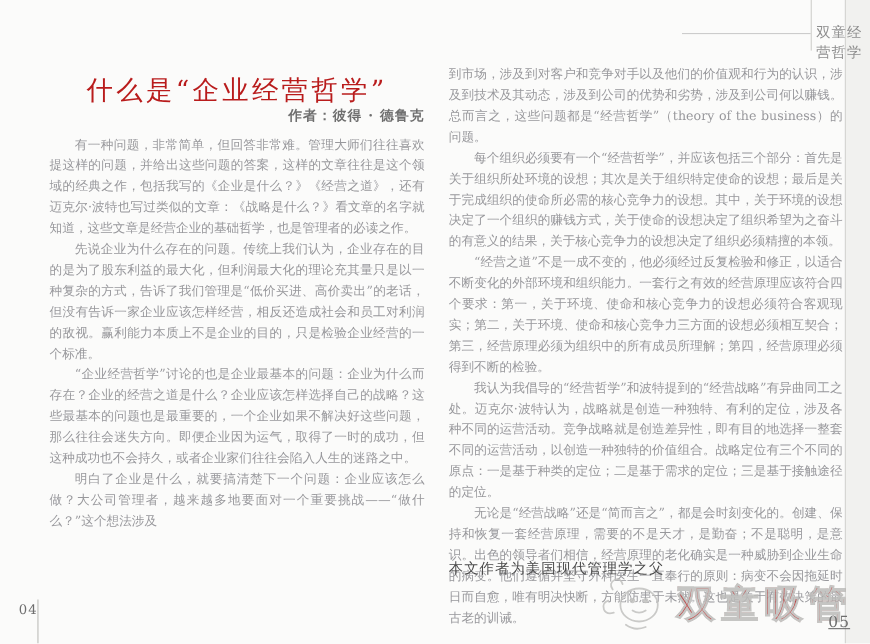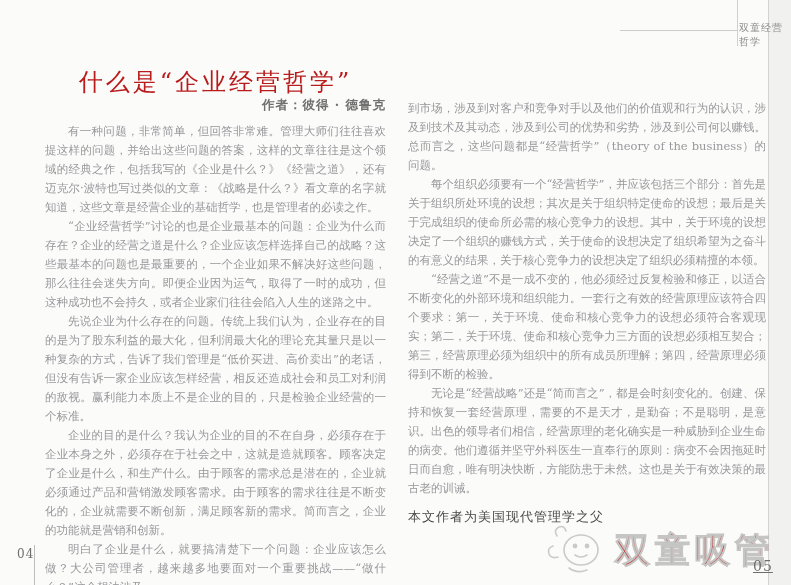--- a/index.html
+++ b/index.html
@@ -11,43 +11,44 @@
   }
   .spread{position:absolute;left:0;top:0;width:791px;height:585px;}
 
   
   .edge-strip{position:absolute;left:769px;top:0;width:22px;height:585px;background:#f1f1ef;}
   .page-edge-line{position:absolute;left:768px;top:0;width:1px;height:585px;background:#d2d2cf;}
   .corner-vline{position:absolute;left:737px;top:0;width:1px;height:46px;background:#cfcfcc;}
   .header-rule{position:absolute;left:620px;top:30px;width:117px;height:1px;background:#cccccc;}
   .header-label{
     position:absolute;left:739px;top:21px;width:48px;
-    font-size:10px;color:#8d8d8d;letter-spacing:1px;
+    font-size:13px;color:#8d8d8d;letter-spacing:1px;
     font-family:"DejaVu Sans","Liberation Sans",sans-serif;
     z-index:5;
+    text-align:center;
   }
 
   
   .page-title{
     position:absolute;left:45px;top:50px;width:341px;
     text-align:center;font-size:24px;color:#b91c1c;
     letter-spacing:3px;font-weight:400;
   }
   .author-line{
     position:absolute;left:45px;top:97px;width:341px;
     text-align:right;font-size:12.5px;font-weight:bold;color:#6f6f6f;
     letter-spacing:1px;
   }
   .body-col{
     position:absolute;
     font-size:11.5px;line-height:19px;color:#98989c;
     text-align:justify;
   }
   .body-col p{margin:0;text-indent:2em;}
-  .body-col p.no-indent{text-indent:0;margin-top:41px;}
+  .body-col p.no-indent{text-indent:0;}
   .col-left{left:45px;top:122px;width:341px;}
   .col-right{left:408px;top:58px;width:358px;}
 
   
   .footer-note{
     position:absolute;left:408px;top:508px;width:338px;
     text-align:left;font-size:13px;font-weight:normal;color:#4b4b4b;
     letter-spacing:1px;
   }
 
@@ -85,34 +86,34 @@
   <div class="page-edge-line"></div>
   <div class="corner-vline"></div>
   <div class="header-rule"></div>
   <div class="header-label">双童经营哲学</div>
 
   <div>
     <h1 class="page-title">什么是“企业经营哲学”</h1>
     <div class="author-line">作者：彼得 · 德鲁克</div>
     <div class="body-col col-left">
       <p>有一种问题，非常简单，但回答非常难。管理大师们往往喜欢提这样的问题，并给出这些问题的答案，这样的文章往往是这个领域的经典之作，包括我写的《企业是什么？》《经营之道》，还有迈克尔·波特也写过类似的文章：《战略是什么？》看文章的名字就知道，这些文章是经营企业的基础哲学，也是管理者的必读之作。</p>
+      <p>先说企业为什么存在的问题。传统上我们认为，企业存在的目的是为了股东利益的最大化，但利润最大化的理论充其量只是以一种复杂的方式，告诉了我们管理是“低价买进、高价卖出”的老话，但没有告诉一家企业应该怎样经营，相反还造成社会和员工对利润的敌视。赢利能力本质上不是企业的目的，只是检验企业经营的一个标准。</p>
       <p>“企业经营哲学”讨论的也是企业最基本的问题：企业为什么而存在？企业的经营之道是什么？企业应该怎样选择自己的战略？这些最基本的问题也是最重要的，一个企业如果不解决好这些问题，那么往往会迷失方向。即便企业因为运气，取得了一时的成功，但这种成功也不会持久，或者企业家们往往会陷入人生的迷路之中。</p>
-      <p>先说企业为什么存在的问题。传统上我们认为，企业存在的目的是为了股东利益的最大化，但利润最大化的理论充其量只是以一种复杂的方式，告诉了我们管理是“低价买进、高价卖出”的老话，但没有告诉一家企业应该怎样经营，相反还造成社会和员工对利润的敌视。赢利能力本质上不是企业的目的，只是检验企业经营的一个标准。</p>
-      <p>企业的目的是什么？我认为企业的目的不在自身，必须存在于企业本身之外，必须存在于社会之中，这就是造就顾客。顾客决定了企业是什么，和生产什么。由于顾客的需求总是潜在的，企业就必须通过产品和营销激发顾客需求。由于顾客的需求往往是不断变化的，企业就需要不断创新，满足顾客新的需求。简而言之，企业的功能就是营销和创新。</p>
       <p>明白了企业是什么，就要搞清楚下一个问题：企业应该怎么做？大公司管理者，越来越多地要面对一个重要挑战——“做什么？”这个想法涉及</p>
     </div>
     <div class="page-num page-num-left">04</div>
     <div class="page-num-left-line"></div>
   </div>
 
   <div>
     <div class="body-col col-right">
       <p class="no-indent">到市场，涉及到对客户和竞争对手以及他们的价值观和行为的认识，涉及到技术及其动态，涉及到公司的优势和劣势，涉及到公司何以赚钱。总而言之，这些问题都是“经营哲学”（theory of the business）的问题。</p>
       <p>每个组织必须要有一个“经营哲学”，并应该包括三个部分：首先是关于组织所处环境的设想；其次是关于组织特定使命的设想；最后是关于完成组织的使命所必需的核心竞争力的设想。其中，关于环境的设想决定了一个组织的赚钱方式，关于使命的设想决定了组织希望为之奋斗的有意义的结果，关于核心竞争力的设想决定了组织必须精擅的本领。</p>
       <p>“经营之道”不是一成不变的，他必须经过反复检验和修正，以适合不断变化的外部环境和组织能力。一套行之有效的经营原理应该符合四个要求：第一，关于环境、使命和核心竞争力的设想必须符合客观现实；第二，关于环境、使命和核心竞争力三方面的设想必须相互契合；第三，经营原理必须为组织中的所有成员所理解；第四，经营原理必须得到不断的检验。</p>
+      <p>我认为我倡导的“经营哲学”和波特提到的“经营战略”有异曲同工之处。迈克尔·波特认为，战略就是创造一种独特、有利的定位，涉及各种不同的运营活动。竞争战略就是创造差异性，即有目的地选择一整套不同的运营活动，以创造一种独特的价值组合。战略定位有三个不同的原点：一是基于种类的定位；二是基于需求的定位；三是基于接触途径的定位。</p>
       <p>无论是“经营战略”还是“简而言之”，都是会时刻变化的。创建、保持和恢复一套经营原理，需要的不是天才，是勤奋；不是聪明，是意识。出色的领导者们相信，经营原理的老化确实是一种威胁到企业生命的病变。他们遵循并坚守外科医生一直奉行的原则：病变不会因拖延时日而自愈，唯有明决快断，方能防患于未然。这也是关于有效决策的最古老的训诫。</p>
     </div>
     <div class="footer-note">本文作者为美国现代管理学之父</div>
     <div class="page-num page-num-right">05</div>
   </div>
 
   <div class="watermark">
     <svg class="watermark-logo" viewBox="0 0 64 52" fill="none" xmlns="http://www.w3.org/2000/svg">
       <g stroke="#c2c2c0" stroke-width="1.6" fill="none" stroke-linecap="round">
         <ellipse cx="36" cy="26" rx="17" ry="15"></ellipse>

